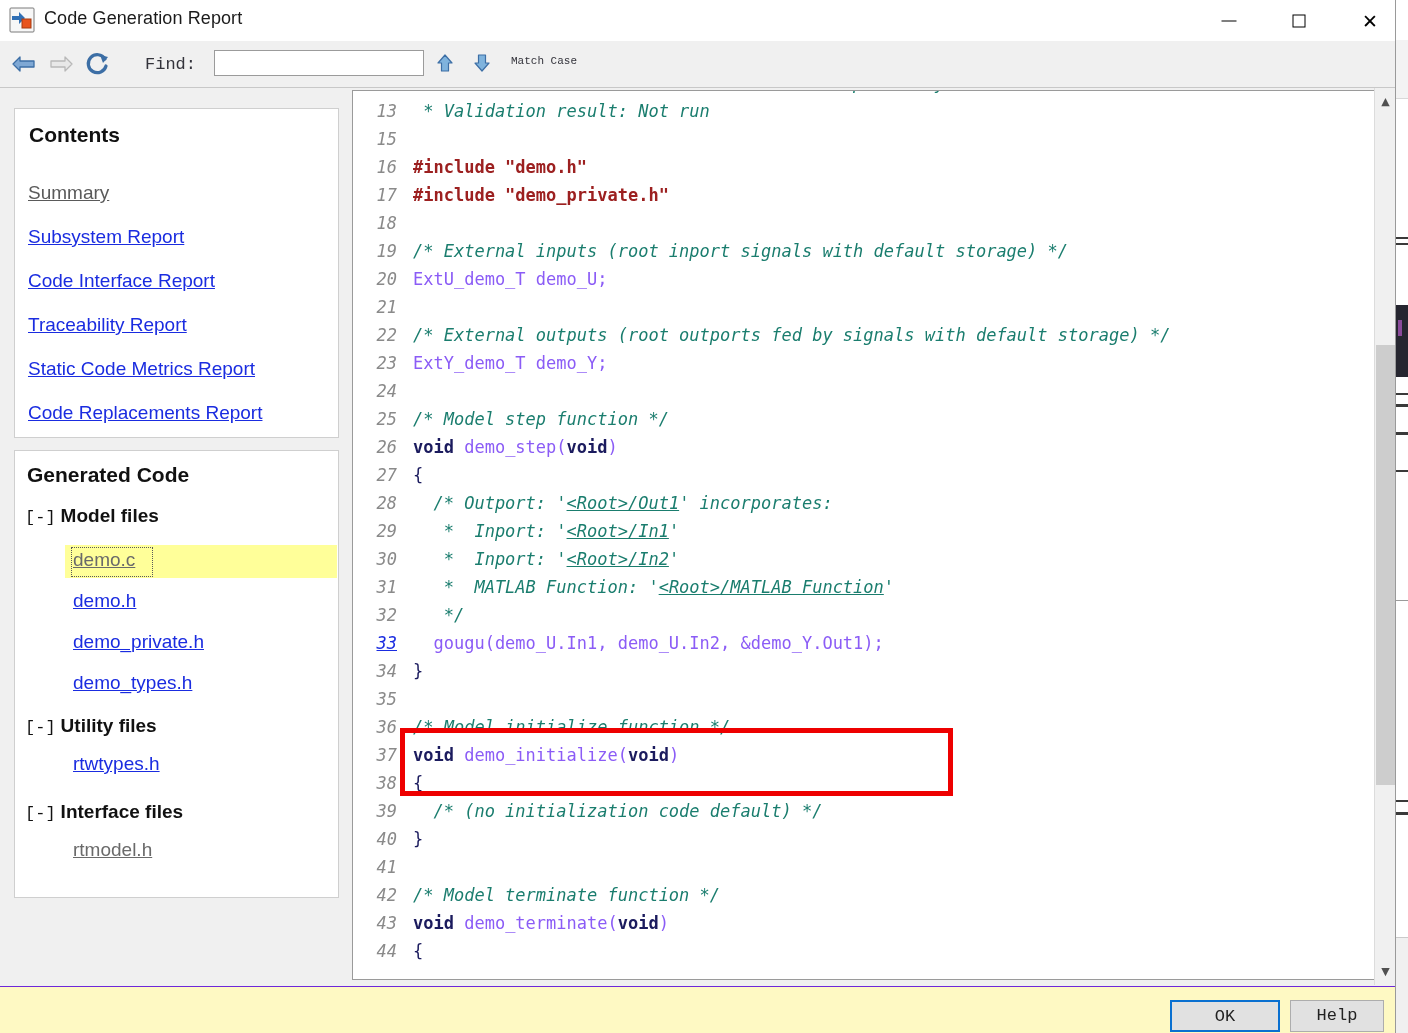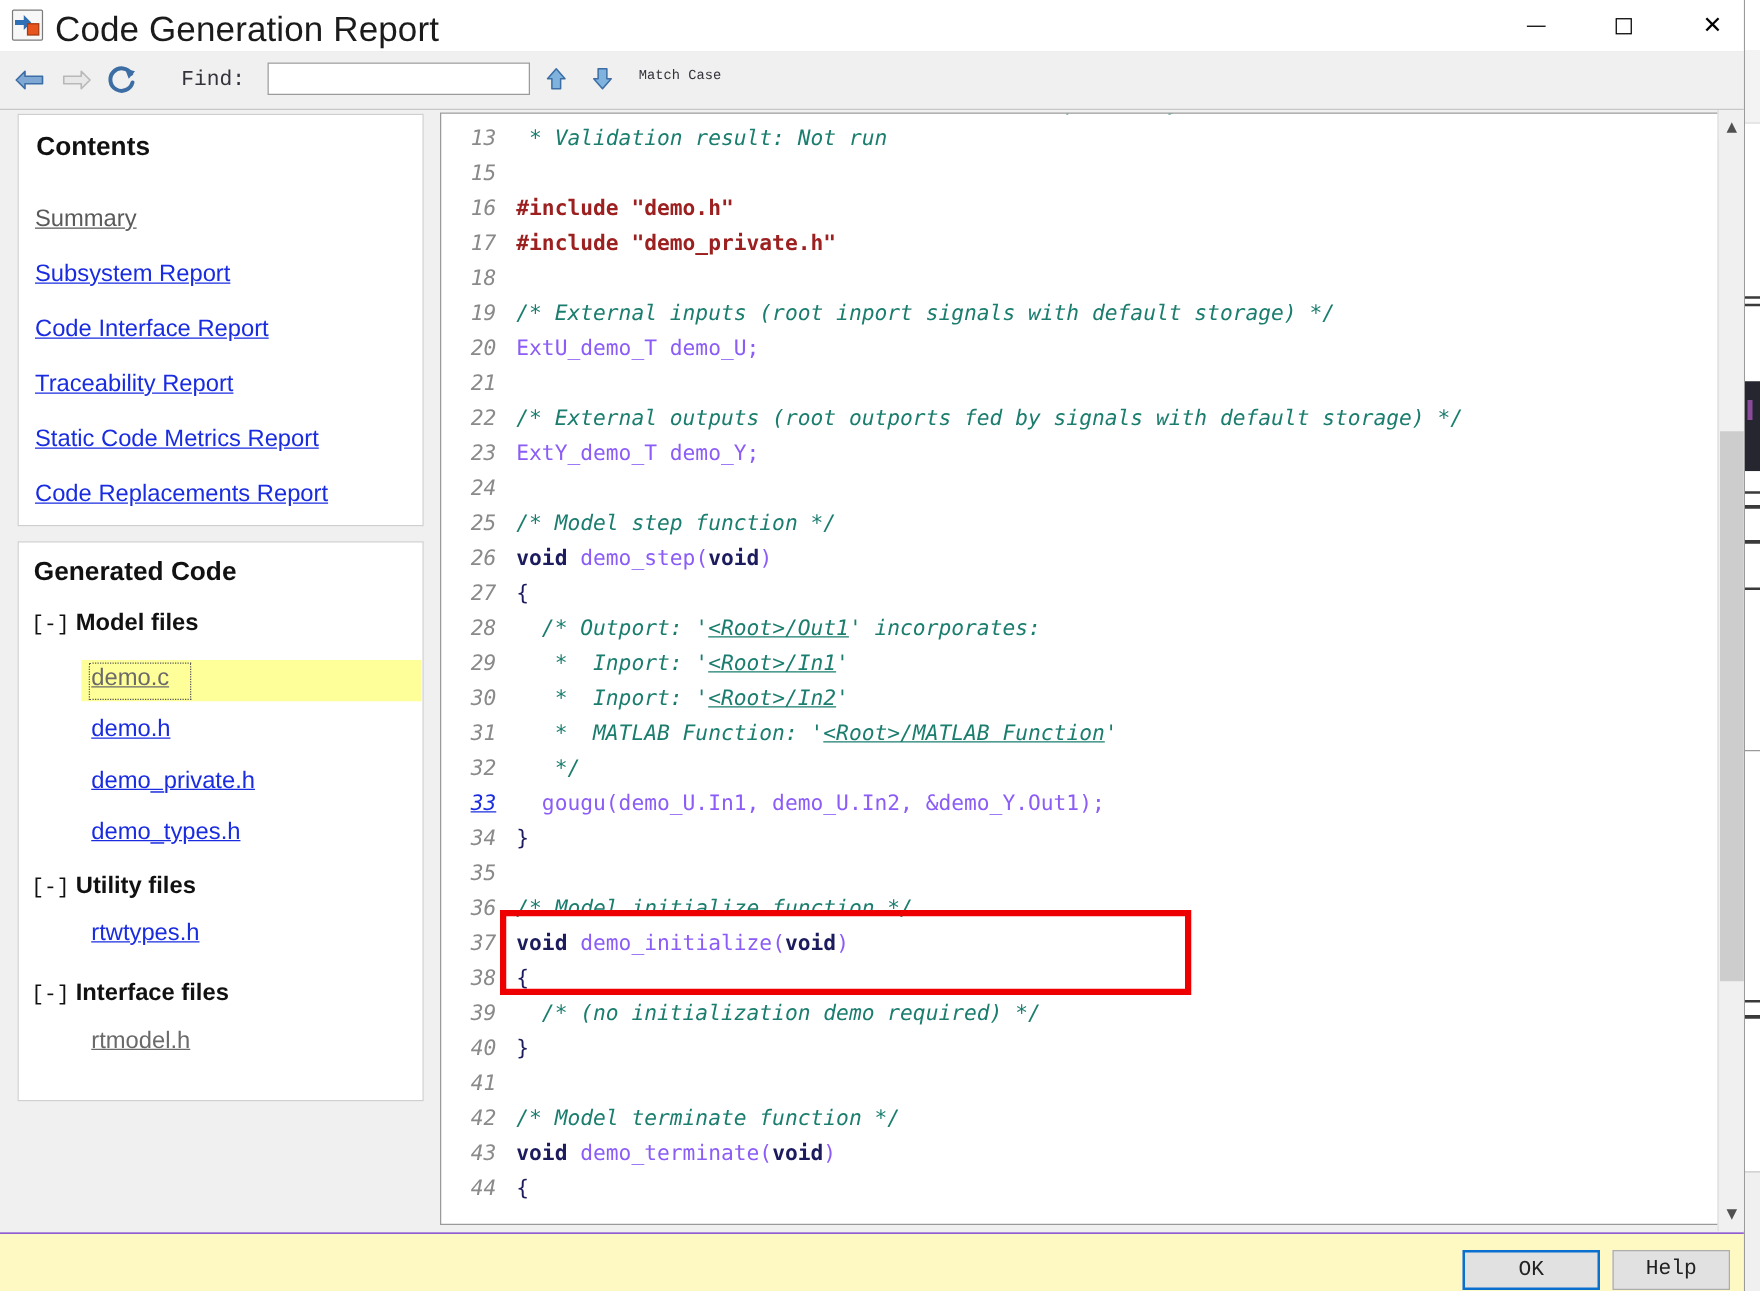--- a/index.html
+++ b/index.html
@@ -39,21 +39,21 @@
     width: 1396px; height: 41px;
     background: #ffffff;
     border-bottom: 1px solid #dcdcdc;
   }
   #app-icon {
     position: absolute; left: 9px; top: 7px;
     width: 26px; height: 26px;
   }
   #title-text {
     position: absolute; left: 44px; top: 8px;
-    font-size: 28px;
+    font-size: 18px;
     color: #1b1b1b;
     letter-spacing: 0.1px;
     white-space: nowrap;
   }
   .winbtn {
     position: absolute; top: 0;
     width: 46px; height: 41px;
     cursor: default;
   }
   #btn-min { left: 1206px; }
@@ -119,21 +119,21 @@
 
   
   #content {
     position: absolute; top: 88px; left: 0;
     width: 1396px; height: 897px;
     background: #f0f0f0;
   }
 
   
   #sidebar {
-    position: absolute; left: 14px; top: 3px;
+    position: absolute; left: 14px; top: 20px;
     width: 325px; height: 890px;
     background: #f0f0f0;
   }
   .panel {
     background: #ffffff;
     border: 1px solid #cfcfcf;
     box-sizing: border-box;
     position: absolute;
     left: 0; width: 325px;
   }
@@ -466,21 +466,21 @@
           <div class="cline"><span class="lnum">31</span><span class="ctext c-comment">   *  MATLAB Function: '<span class="c-link">&lt;Root&gt;/MATLAB Function</span>'</span></div>
           <div class="cline"><span class="lnum">32</span><span class="ctext c-comment">   */</span></div>
 
           <div class="cline"><span class="lnum hot">33</span><span class="ctext c-id">  gougu(demo_U.In1, demo_U.In2, &amp;demo_Y.Out1);</span></div>
           <div class="cline"><span class="lnum">34</span><span class="ctext c-plain">}</span></div>
 
           <div class="cline"><span class="lnum">35</span><span class="ctext"></span></div>
           <div class="cline"><span class="lnum">36</span><span class="ctext c-comment">/* Model initialize function */</span></div>
           <div class="cline"><span class="lnum">37</span><span class="ctext"><span class="c-kw">void</span><span class="c-id"> demo_initialize(</span><span class="c-kw">void</span><span class="c-id">)</span></span></div>
           <div class="cline"><span class="lnum">38</span><span class="ctext c-plain">{</span></div>
-          <div class="cline"><span class="lnum">39</span><span class="ctext c-comment">  /* (no initialization demo required) */</span></div>
+          <div class="cline"><span class="lnum">39</span><span class="ctext c-comment">  /* (no initialization code default) */</span></div>
           <div class="cline"><span class="lnum">40</span><span class="ctext c-plain">}</span></div>
           <div class="cline"><span class="lnum">41</span><span class="ctext"></span></div>
           <div class="cline"><span class="lnum">42</span><span class="ctext c-comment">/* Model terminate function */</span></div>
           <div class="cline"><span class="lnum">43</span><span class="ctext"><span class="c-kw">void</span><span class="c-id"> demo_terminate(</span><span class="c-kw">void</span><span class="c-id">)</span></span></div>
           <div class="cline"><span class="lnum">44</span><span class="ctext c-plain">{</span></div>
 
         </div>
       </div>
     </div>
 

